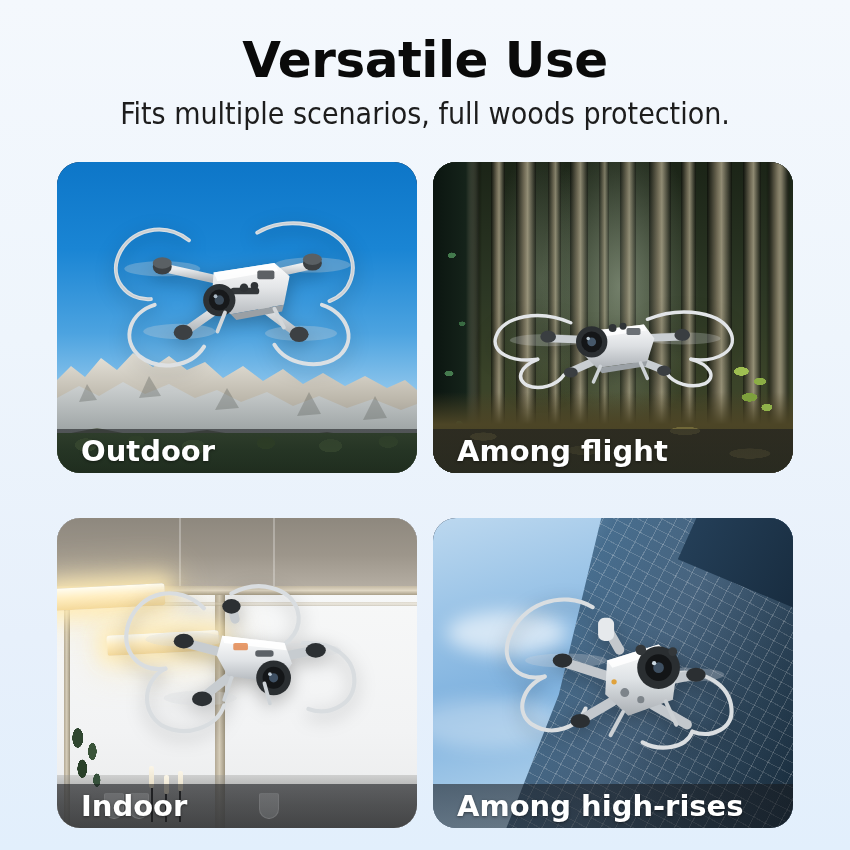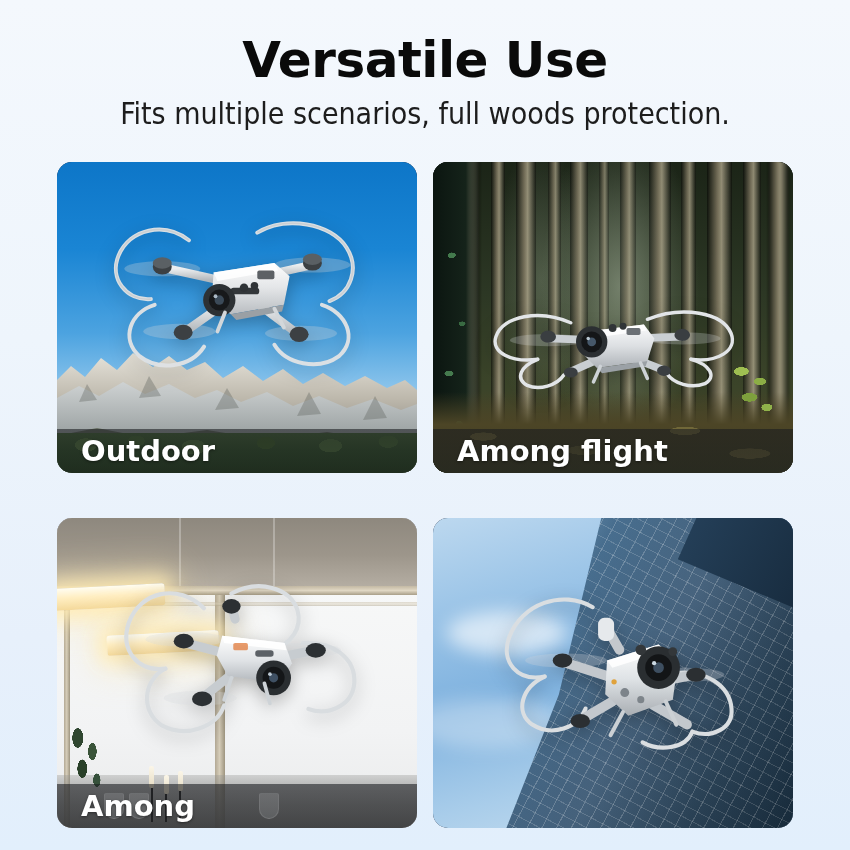--- a/index.html
+++ b/index.html
@@ -37,21 +37,21 @@
     left:57px; top:162px;
     width:736px; height:666px;
     display:grid;
     grid-template-columns:360px 360px;
     grid-template-rows:311px 310px;
     column-gap:16px;
     row-gap:45px;
   }
   .card {
     position:relative;
-    border-radius:15px;
+    border-radius:23px;
     overflow:hidden;
     background:#0f172a;
   }
   .scene { position:absolute; inset:0; overflow:hidden; }
 
   
   .label-bar {
     position:absolute;
     left:0; right:0; bottom:0;
     height:44px;
@@ -444,21 +444,21 @@
               <circle cx="192" cy="130" r="2" fill="#dbe9f4" opacity=".85"></circle>
             </g>
             <g stroke="#ced3d7" stroke-width="4" fill="none" stroke-linecap="round">
               <path d="M150,134 L142,158"></path>
                 <path d="M186,140 L192,162"></path>
             </g>
           </svg>
         </div>
       </div>
       <div class="label-bar">
-        <span class="label-text">Among</span>
+        <span class="label-text">Indoor</span>
       </div>
     </div>
 
     <div class="card">
       <div class="scene">
         <div class="sky4"></div>
         <div class="cloud4" style="left:4%;top:30%;width:120px;height:44px;"></div>
         <div class="cloud4" style="left:-6%;top:58%;width:150px;height:50px;opacity:.5;"></div>
         <div class="tower-body">
           <div class="tower-grid"></div>
@@ -513,16 +513,19 @@
               <circle cx="196" cy="92" r="6" fill="#33373a"></circle>
               <circle cx="232" cy="94" r="5" fill="#33373a"></circle>
             </g>
             <g stroke="#cbd0d4" stroke-width="4.5" fill="none" stroke-linecap="round">
               <path d="M176,162 L162,188"></path>
                 <path d="M224,150 L236,176"></path>
             </g>
           </svg>
         </div>
       </div>
+      <div class="label-bar">
+        <span class="label-text">Among high-rises</span>
+      </div>
     </div>
 
   </div>
 </div>
 
 </body></html>

